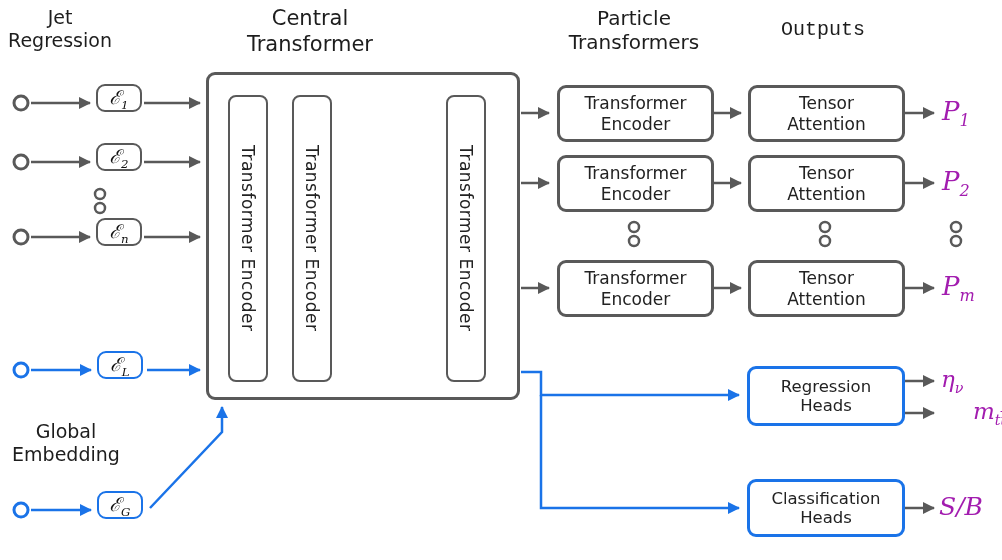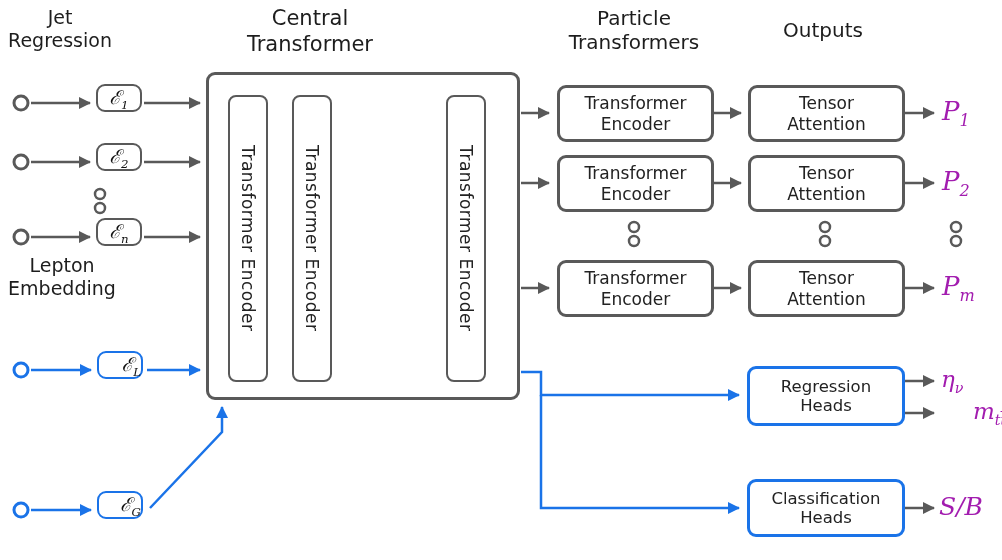--- a/index.html
+++ b/index.html
@@ -39,21 +39,21 @@
     position: absolute;
     width: 46px;
     height: 28px;
     border: 2.5px solid #595959;
     border-radius: 9px;
     background: #ffffff;
     display: flex;
     align-items: center;
     justify-content: center;
   }
-  .ebox.blue { border-color: #1a73e8; justify-content: flex-end; }
+  .ebox.blue { border-color: #1a73e8; }
 
   .vbox {
     position: absolute;
     width: 40px;
     height: 287px;
     border: 2.5px solid #595959;
     border-radius: 8px;
     background: #ffffff;
     display: flex;
     align-items: center;
@@ -157,22 +157,22 @@
     <g stroke="#595959" stroke-width="3" fill="#ffffff">
       <circle cx="366" cy="239" r="8"></circle>
       <circle cx="390" cy="239" r="8"></circle>
       <circle cx="414" cy="239" r="8"></circle>
     </g>
   </svg>
 
   <div class="title" style="left:8px; top:6px; width:104px; font-size:19px;">Jet Regression</div>
   <div class="title" style="left:224px; top:6px; width:172px; font-size:21px;">Central Transformer</div>
   <div class="title" style="left:538px; top:6px; width:192px; font-size:20px;">Particle Transformers</div>
-  <div class="title" style="left:762px; top:18px; width:122px; font-size:20px;">Outputs</div>
-  <div class="title" style="left:8px; top:254px; width:108px; font-size:19px;">Lepton Embedding</div>
+  <div class="title" style="left:762px; top:18px; width:122px; font-size:20px;font-family:Liberation Mono, monospace;">Outputs</div>
+  <div class="title" style="left:12px; top:420px; width:108px; font-size:19px;">Global Embedding</div>
 
   <div class="ebox" style="left:96px; top:84px;">
     <span class="math" style="font-size:19px;"><span>ℰ</span><sub>1</sub></span>
   </div>
   <div class="ebox" style="left:96px; top:143px;">
     <span class="math" style="font-size:19px;"><span>ℰ</span><sub>2</sub></span>
   </div>
   <div class="ebox" style="left:96px; top:218px;">
     <span class="math" style="font-size:19px;"><span>ℰ</span><sub>n</sub></span>
   </div>

